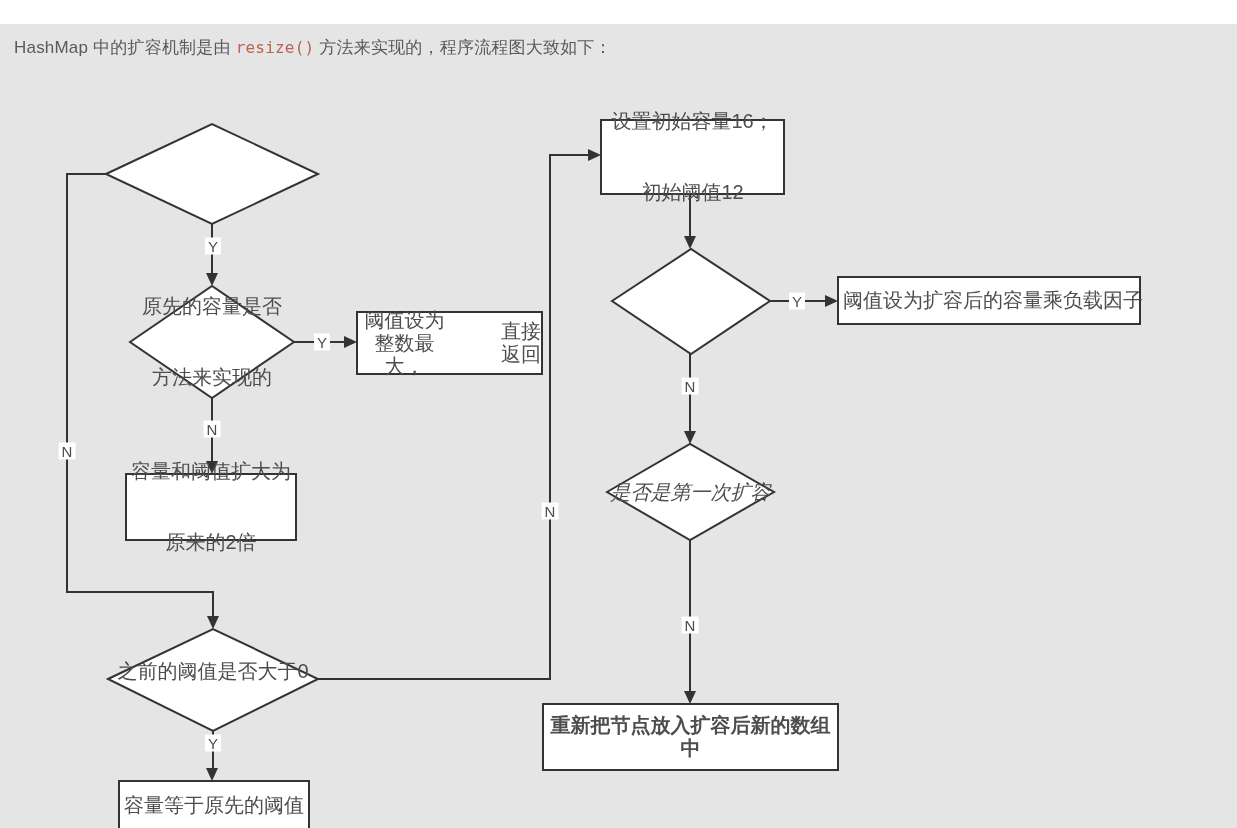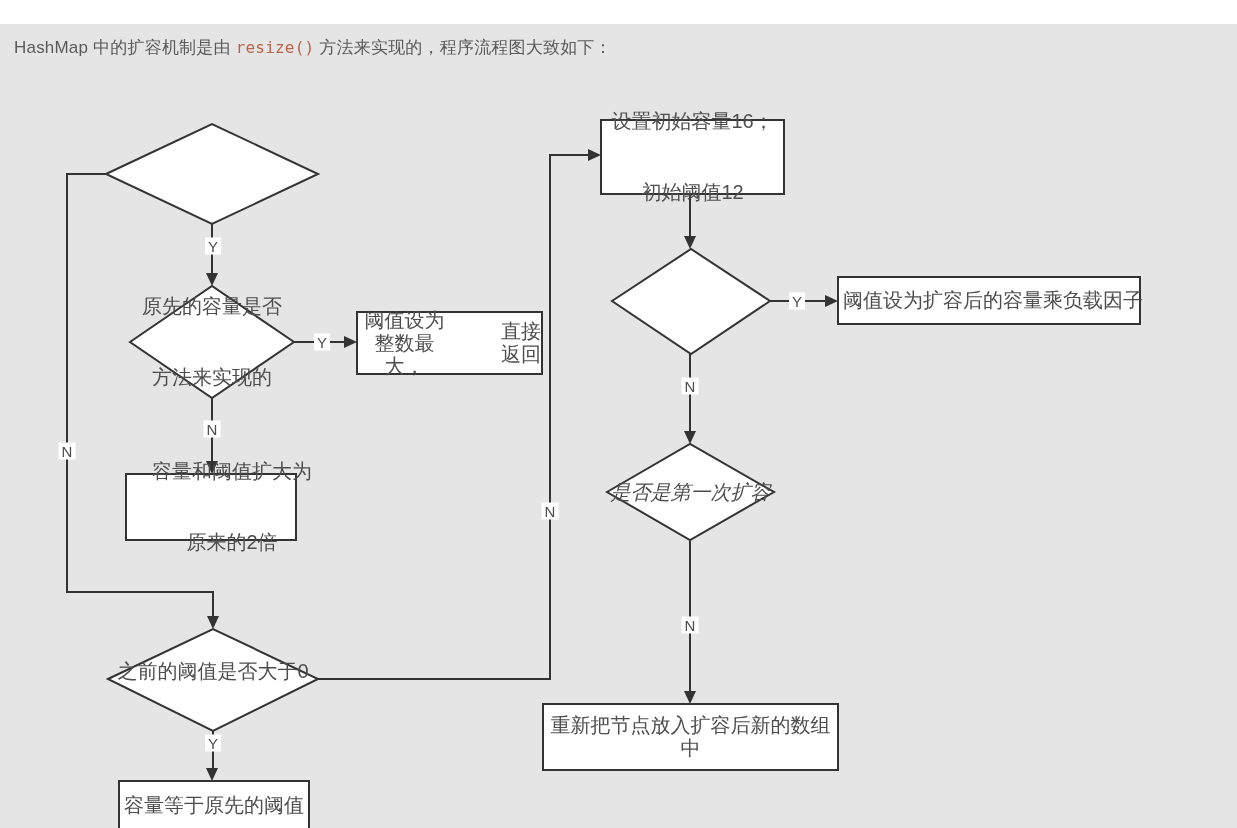--- a/index.html
+++ b/index.html
@@ -78,34 +78,34 @@
       <polygon points="690,420 684,407 696,407"></polygon>
       <polygon points="690,680 684,667 696,667"></polygon>
     </g>
   </svg>
 
 
   <div class="lbl" style="left:130px;top:262px;width:164px;height:112px;flex-direction:column;"><span>原先的容量是否</span><span>方法来实现的</span></div>
 
   <div class="lbl" style="left:357px;top:288px;width:185px;height:62px;flex-direction:row;"><span>阈值设为整数最大，</span><span>直接返回</span></div>
 
-  <div class="lbl" style="left:126px;top:450px;width:170px;height:66px;flex-direction:column;padding-left:21px;"><span>容量和阈值扩大为</span><span>原来的2倍</span></div>
+  <div class="lbl" style="left:126px;top:450px;width:170px;height:66px;flex-direction:column;"><span>容量和阈值扩大为</span><span>原来的2倍</span></div>
 
   <div class="lbl" style="left:108px;top:596px;width:210px;height:102px;">之前的阈值是否大于0</div>
 
   <div class="lbl" style="left:119px;top:757px;width:190px;height:49px;">容量等于原先的阈值</div>
 
   <div class="lbl" style="left:601px;top:96px;width:183px;height:74px;flex-direction:column;"><span>设置初始容量16；</span><span>初始阈值12</span></div>
 
 
   <div class="lbl" style="left:838px;top:253px;width:310px;height:47px;">阈值设为扩容后的容量乘负载因子</div>
 
   <div class="lbl" style="left:607px;top:420px;width:167px;height:96px;font-style:italic;">是否是第一次扩容</div>
 
-  <div class="lbl" style="left:543px;top:680px;width:295px;height:66px;">重新把节点放入扩容后新的数组中</div>
+  <div class="lbl" style="left:543px;top:680px;width:295px;height:66px;font-weight:bold;">重新把节点放入扩容后新的数组中</div>
 
   <span class="elbl" style="left:213px;top:222px;">Y</span>
   <span class="elbl" style="left:67px;top:427px;">N</span>
   <span class="elbl" style="left:322px;top:318px;">Y</span>
   <span class="elbl" style="left:212px;top:405px;">N</span>
   <span class="elbl" style="left:213px;top:719px;">Y</span>
   <span class="elbl" style="left:550px;top:487px;">N</span>
   <span class="elbl" style="left:797px;top:277px;">Y</span>
   <span class="elbl" style="left:690px;top:362px;">N</span>
   <span class="elbl" style="left:690px;top:601px;">N</span>

